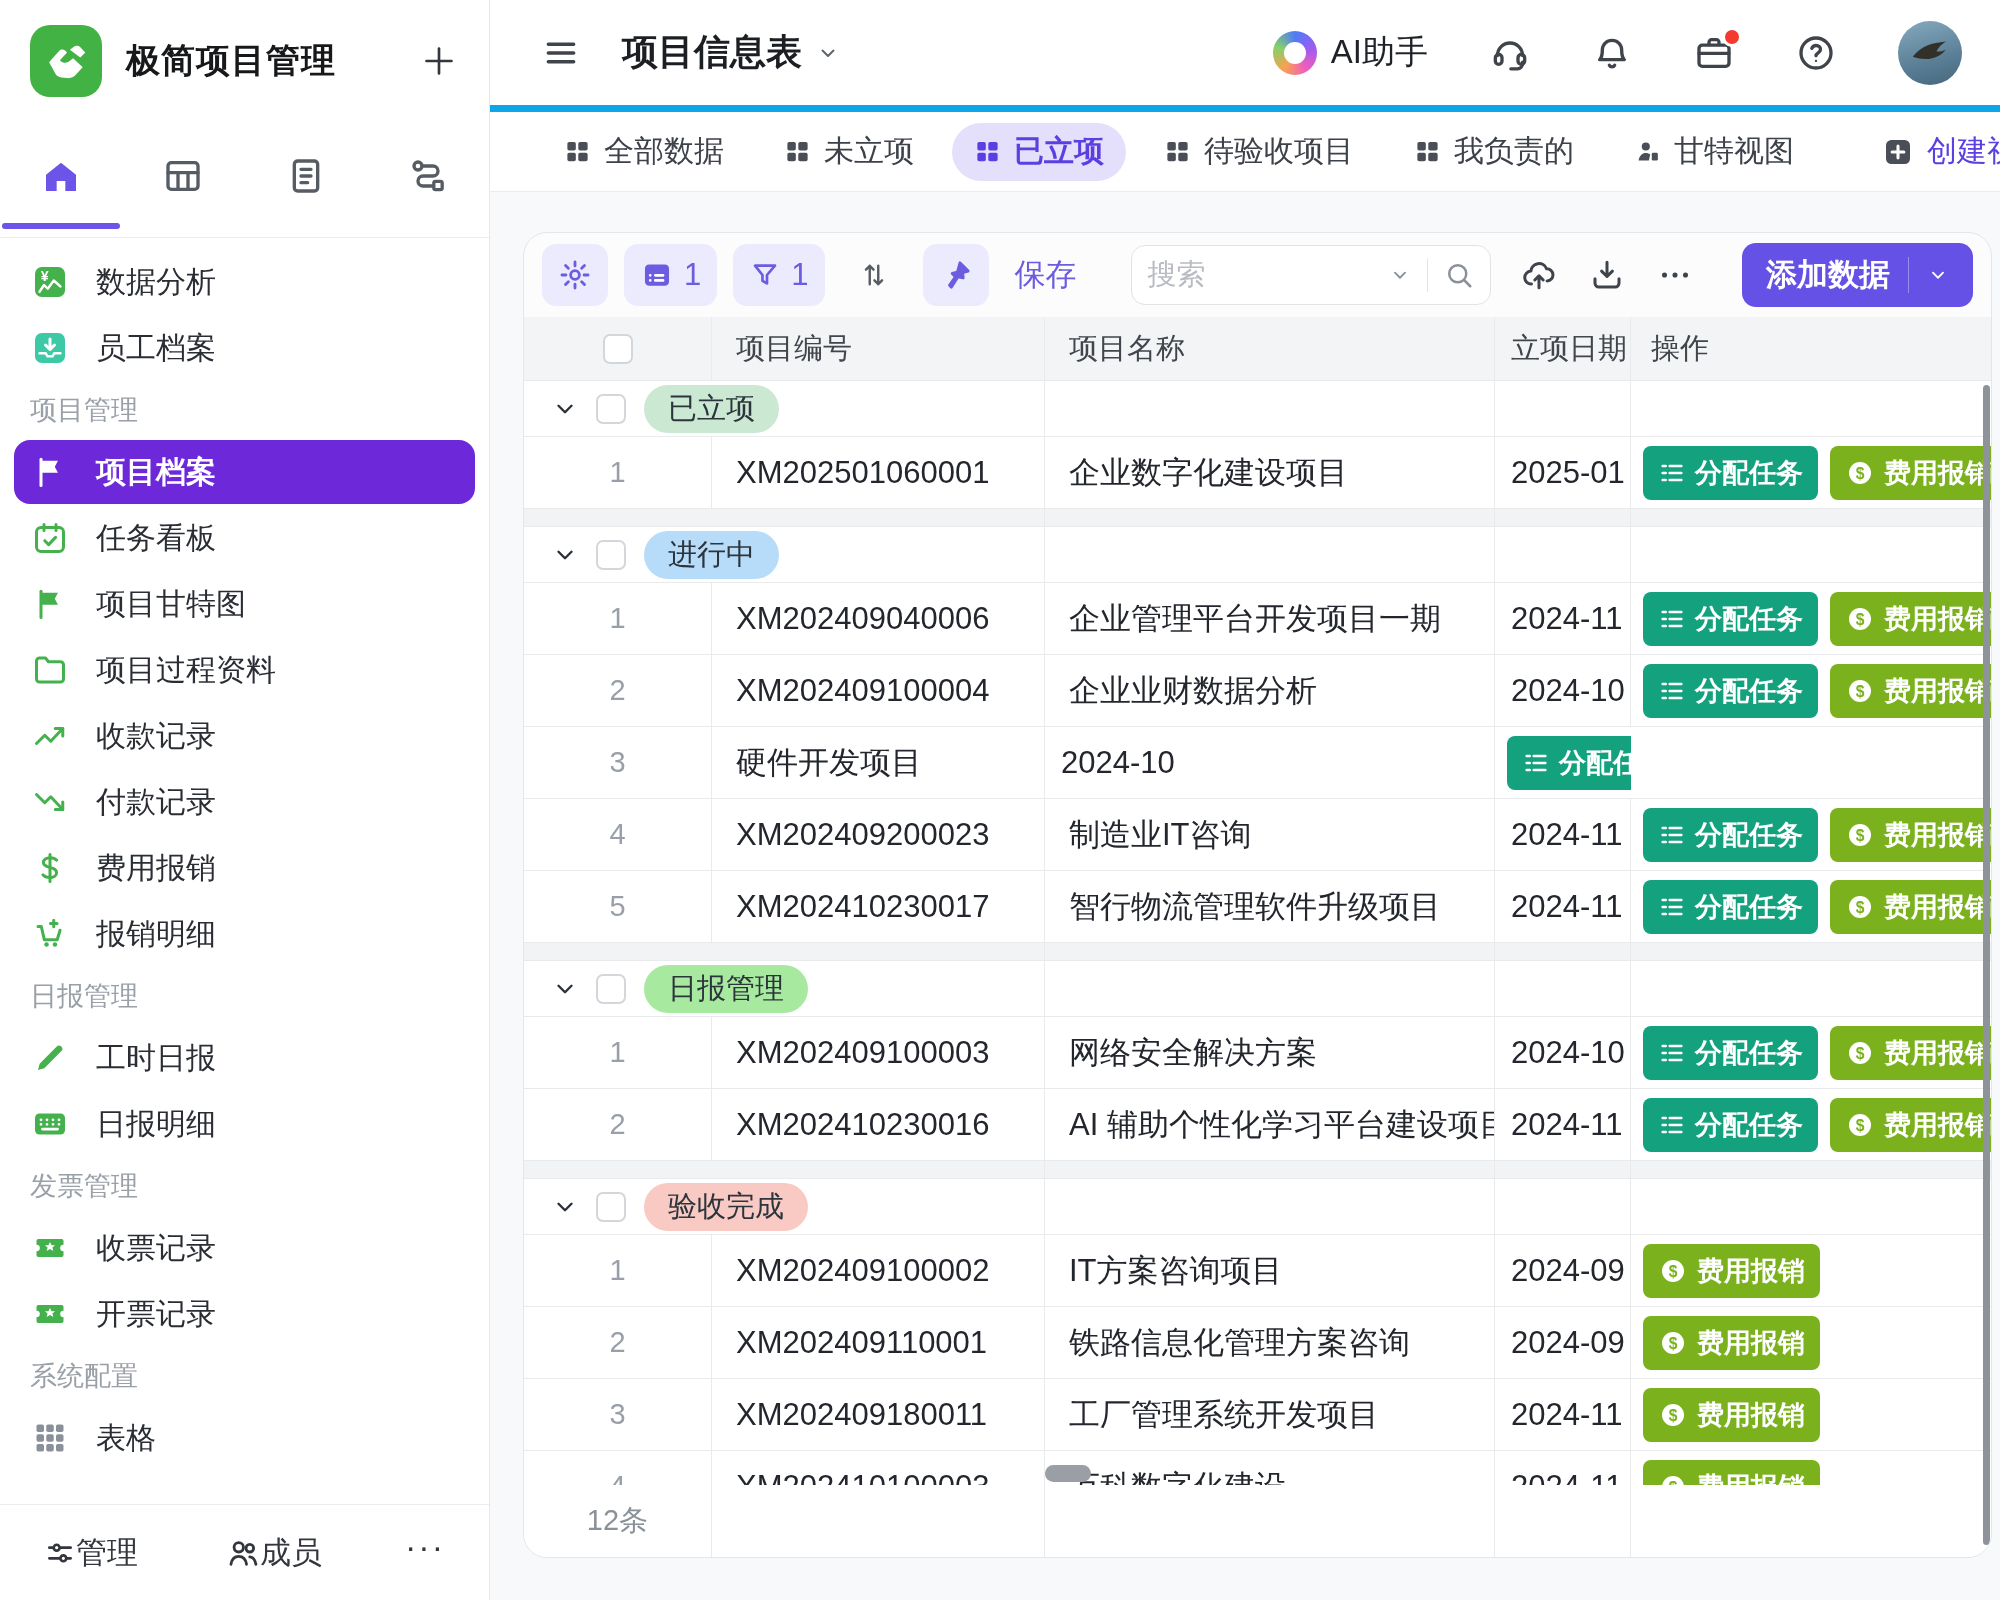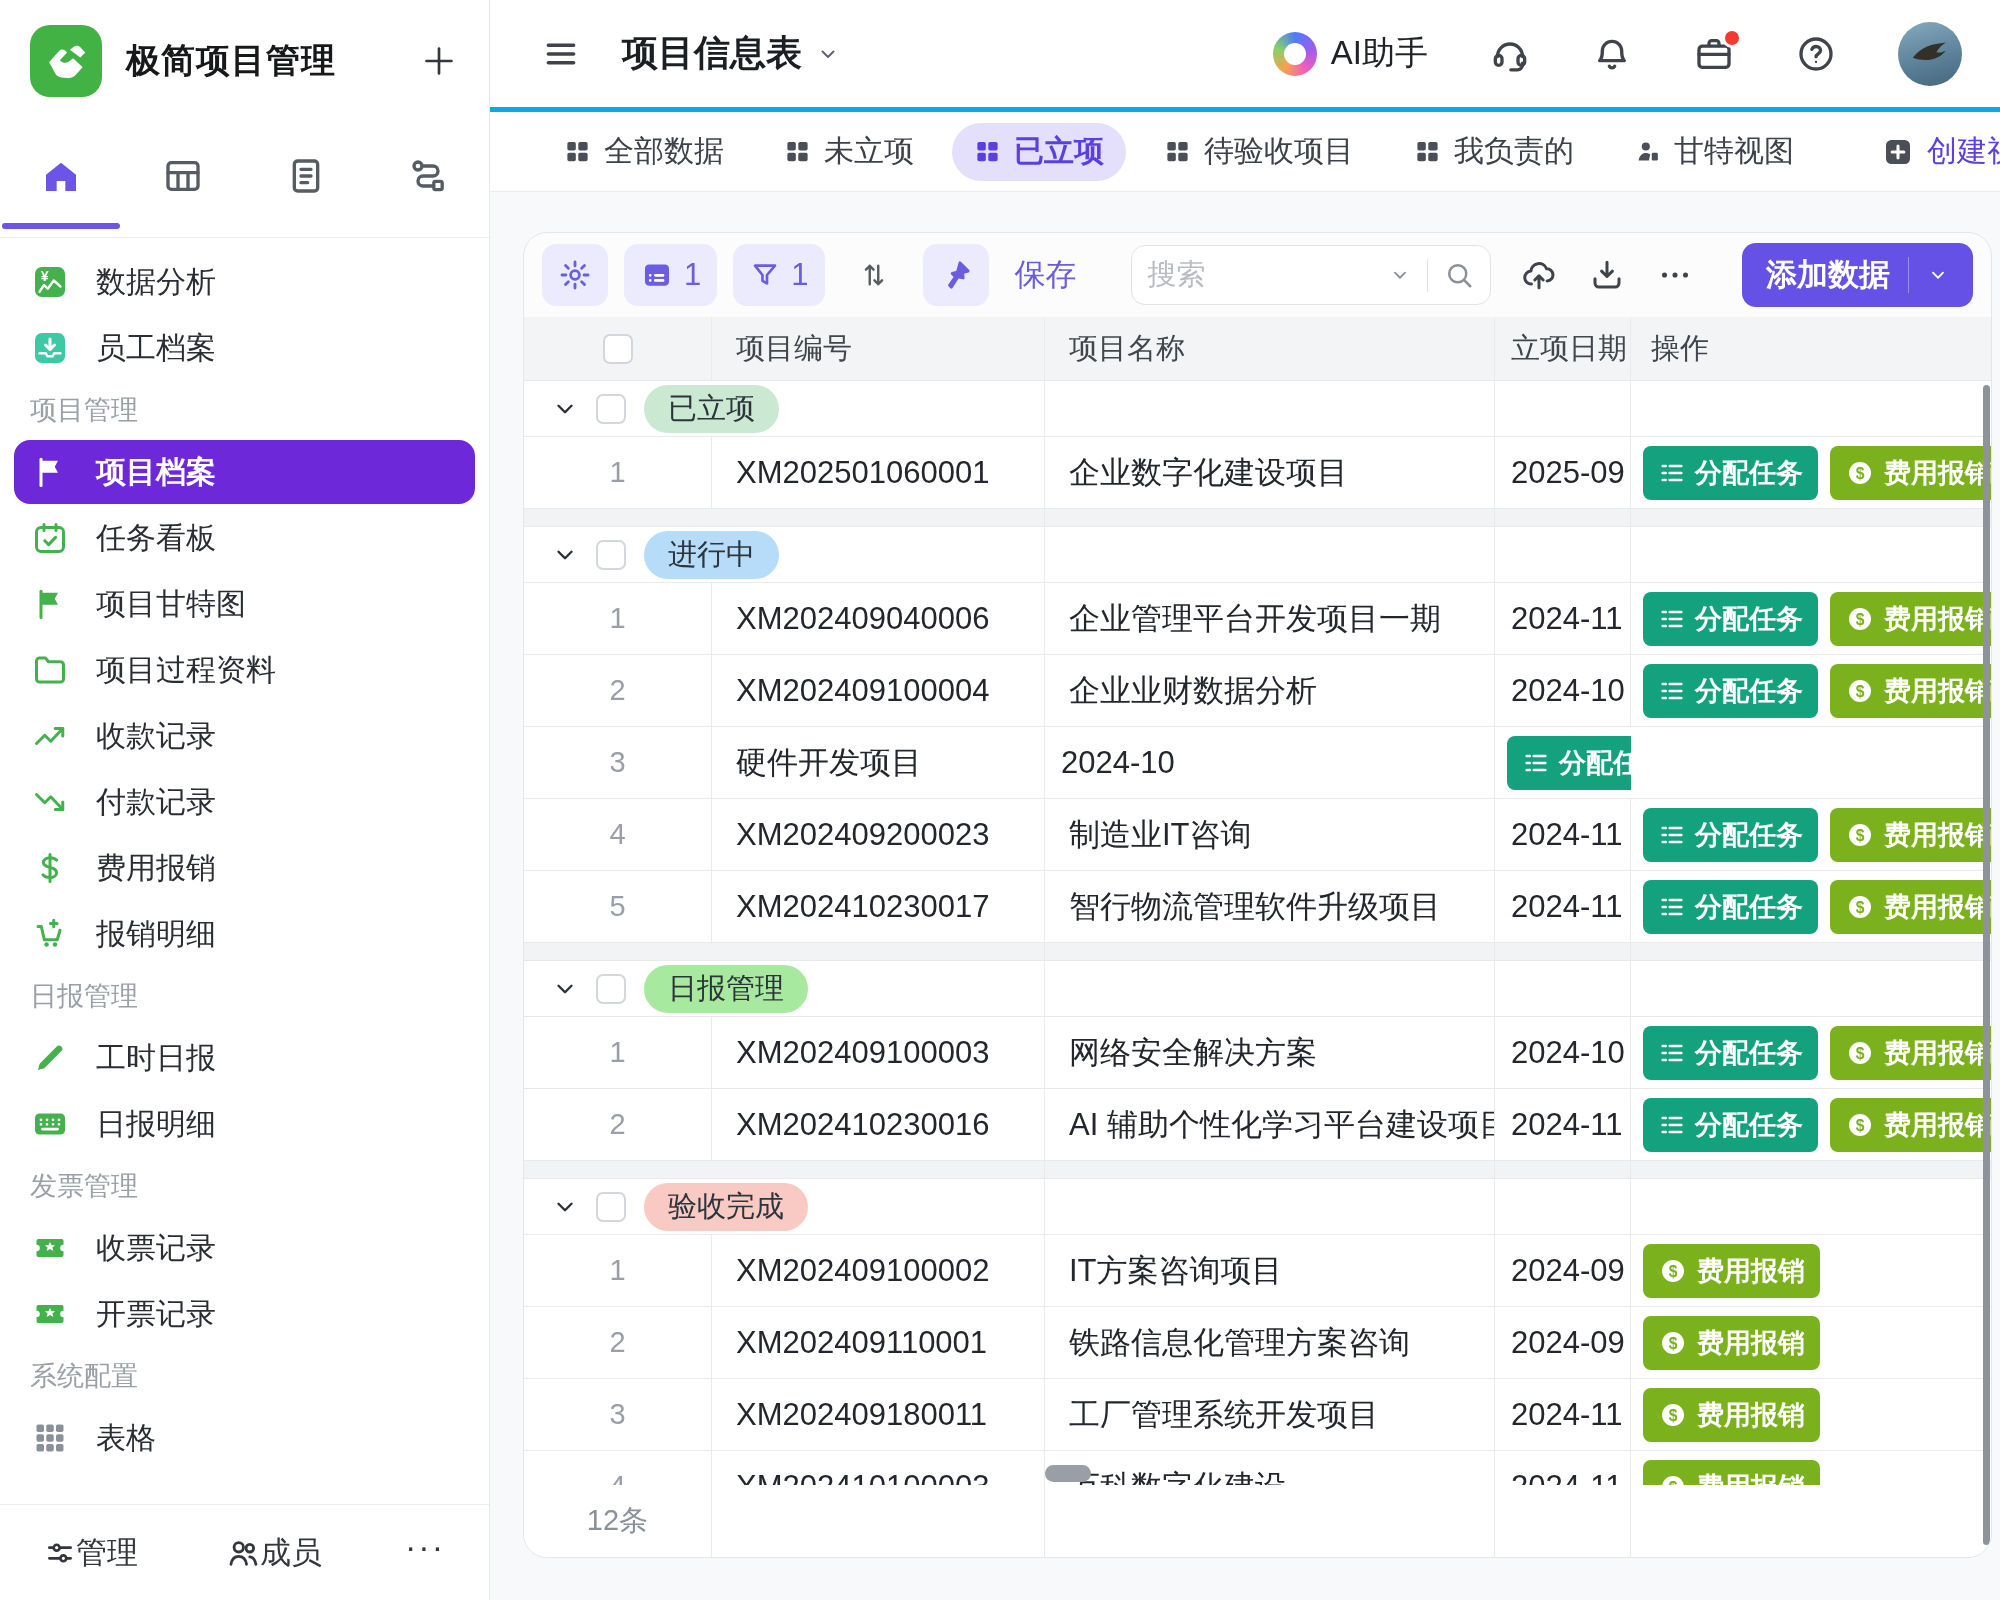--- a/index.html
+++ b/index.html
@@ -22,21 +22,21 @@
   .menu-item { height:64px; margin:2px 14px; border-radius:16px; display:flex; align-items:center; padding-left:18px; gap:28px; font-size:30px; color:#2a2e34; cursor:pointer; }
   .menu-item .mi-icon { width:36px; height:36px; flex:0 0 36px; }
   .menu-item.selected { background:#6d28d9; color:#fff; font-weight:700; }
   .side-footer { height:96px; border-top:1px solid #ececee; display:flex; align-items:center; padding:0 44px; gap:24px; color:#33373d; font-size:31px; }
   .sf-item { display:flex; align-items:center; cursor:pointer; }
   .sf-item + .sf-item { margin-left:64px; }
   .sf-more { margin-left:auto; font-size:34px; letter-spacing:2px; color:#33373d; cursor:pointer; padding-bottom:12px; }
 
   
   .main { flex:1; display:flex; flex-direction:column; min-width:0; }
-  .top-header { height:112px; border-bottom:5px solid #0ea5e9; display:flex; align-items:center; padding:0 38px 0 52px; background:#fff; }
+  .top-header { height:112px; border-bottom:7px solid #0ea5e9; display:flex; align-items:center; padding:0 38px 0 52px; background:#fff; }
   .burger { color:#3f444b; cursor:pointer; }
   .doc-title { font-size:36px; font-weight:600; color:#1b1e23; margin-left:42px; }
   .title-caret { color:#5f656d; margin-left:14px; cursor:pointer; }
   .header-right { margin-left:auto; display:flex; align-items:center; gap:62px; }
   .ai-chip { display:flex; align-items:center; gap:14px; cursor:pointer; }
   .ai-logo { width:44px; height:44px; border-radius:50%; background:conic-gradient(#4f7cf7,#9b5cf0,#f05cc0,#f7a24f,#86d06a,#4f7cf7); position:relative; }
   .ai-logo::after { content:""; position:absolute; inset:11px; border-radius:50%; background:#fff; }
   .ai-label { font-size:33px; color:#1f2329; }
   .hicon { color:#3f444b; cursor:pointer; position:relative; }
   .dot { position:absolute; top:-6px; right:-8px; width:20px; height:20px; border-radius:50%; background:#f43a2f; border:3px solid #fff; }
@@ -568,21 +568,21 @@
               <span class="badge" style="background:#cbe8d2">已立项</span>
             </div>
             <div class="cell"></div>
             <div class="cell"></div>
             <div class="cell"></div>
           </div>
           <div class="trow drow">
             <div class="cell c-center rownum">1</div>
             <div class="cell c-pad">XM202501060001</div>
             <div class="cell c-pad">企业数字化建设项目</div>
-            <div class="cell" style="padding-left:16px">2025-09</div>
+            <div class="cell" style="padding-left:16px">2025-01</div>
             <div class="cell acts">
               <div class="act-btn act-assign">
                 <svg class="ic" width="28" height="28" viewBox="0 0 24 24" fill="none" stroke="currentColor" stroke-width="2" stroke-linecap="round" stroke-linejoin="round">
                   <path d="M4 6h2.6M4 12h2.6M4 18h2.6M10 6h10M10 12h10M10 18h10" stroke-width="2.2"></path>
                 </svg>
                 <span>分配任务</span>
               </div>
               <div class="act-btn act-expense">
                 <svg class="ic" width="30" height="30" viewBox="0 0 24 24" fill="none" stroke="currentColor" stroke-width="2" stroke-linecap="round" stroke-linejoin="round">
                   <circle cx="12" cy="12" r="8.8" fill="#fff" stroke="none"></circle>

